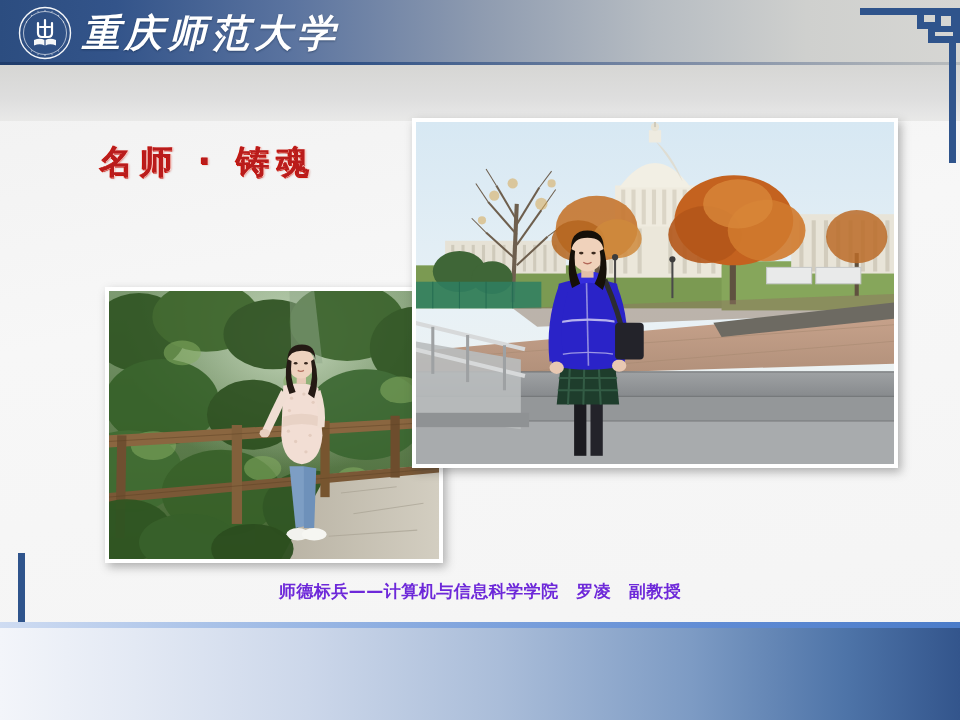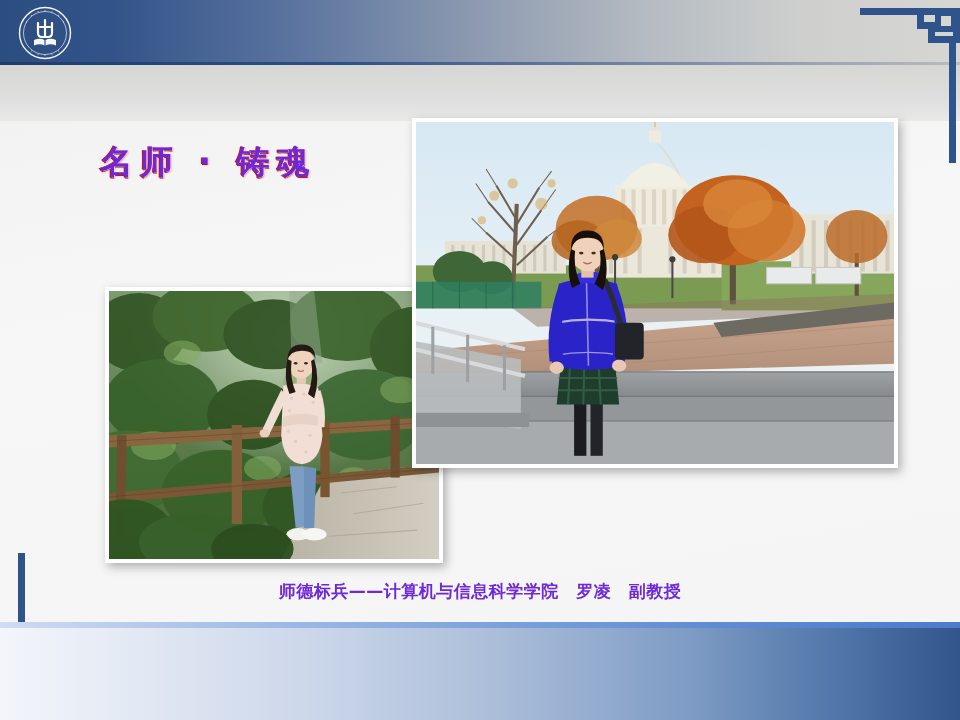--- a/index.html
+++ b/index.html
@@ -117,21 +117,21 @@
   }
 
   
   .slide-title {
     position: absolute;
     left: 100px; top: 140px;
     font-family: "DejaVu Sans", sans-serif;
     font-size: 33px;
     font-weight: bold;
     letter-spacing: 7px;
-    color: #6d28d9;
+    color: #b91c1c;
     white-space: nowrap;
     text-shadow:
        1px 0 0 #ffd7cf,
       -1px 0 0 #c9140a,
        0 1px 0 #c9140a,
        1px 1px 2px rgba(160,20,10,0.35);
   }
 
   
   .photo {
@@ -209,20 +209,21 @@
             <circle cx="8.5" cy="16" r="0.7"></circle>
           <circle cx="45.5" cy="16" r="0.7"></circle>
             <circle cx="27" cy="49.5" r="0.7"></circle>
           <circle cx="20" cy="48.6" r="0.7"></circle>
             <circle cx="34" cy="48.6" r="0.7"></circle>
           <circle cx="13.5" cy="45" r="0.7"></circle>
             <circle cx="40.5" cy="45" r="0.7"></circle>
         </g>
       </svg>
     </div>
+    <div class="logo-text">重庆师范大学</div>
   </div>
 
   <div class="corner-tr">
     <svg width="100" height="155" viewBox="0 0 100 155">
       <g fill="#2f548c">
 
         <rect x="0" y="0" width="64" height="7"></rect>
 
         <rect x="57" y="0" width="7" height="20"></rect>
         <rect x="57" y="14" width="18" height="7"></rect>

